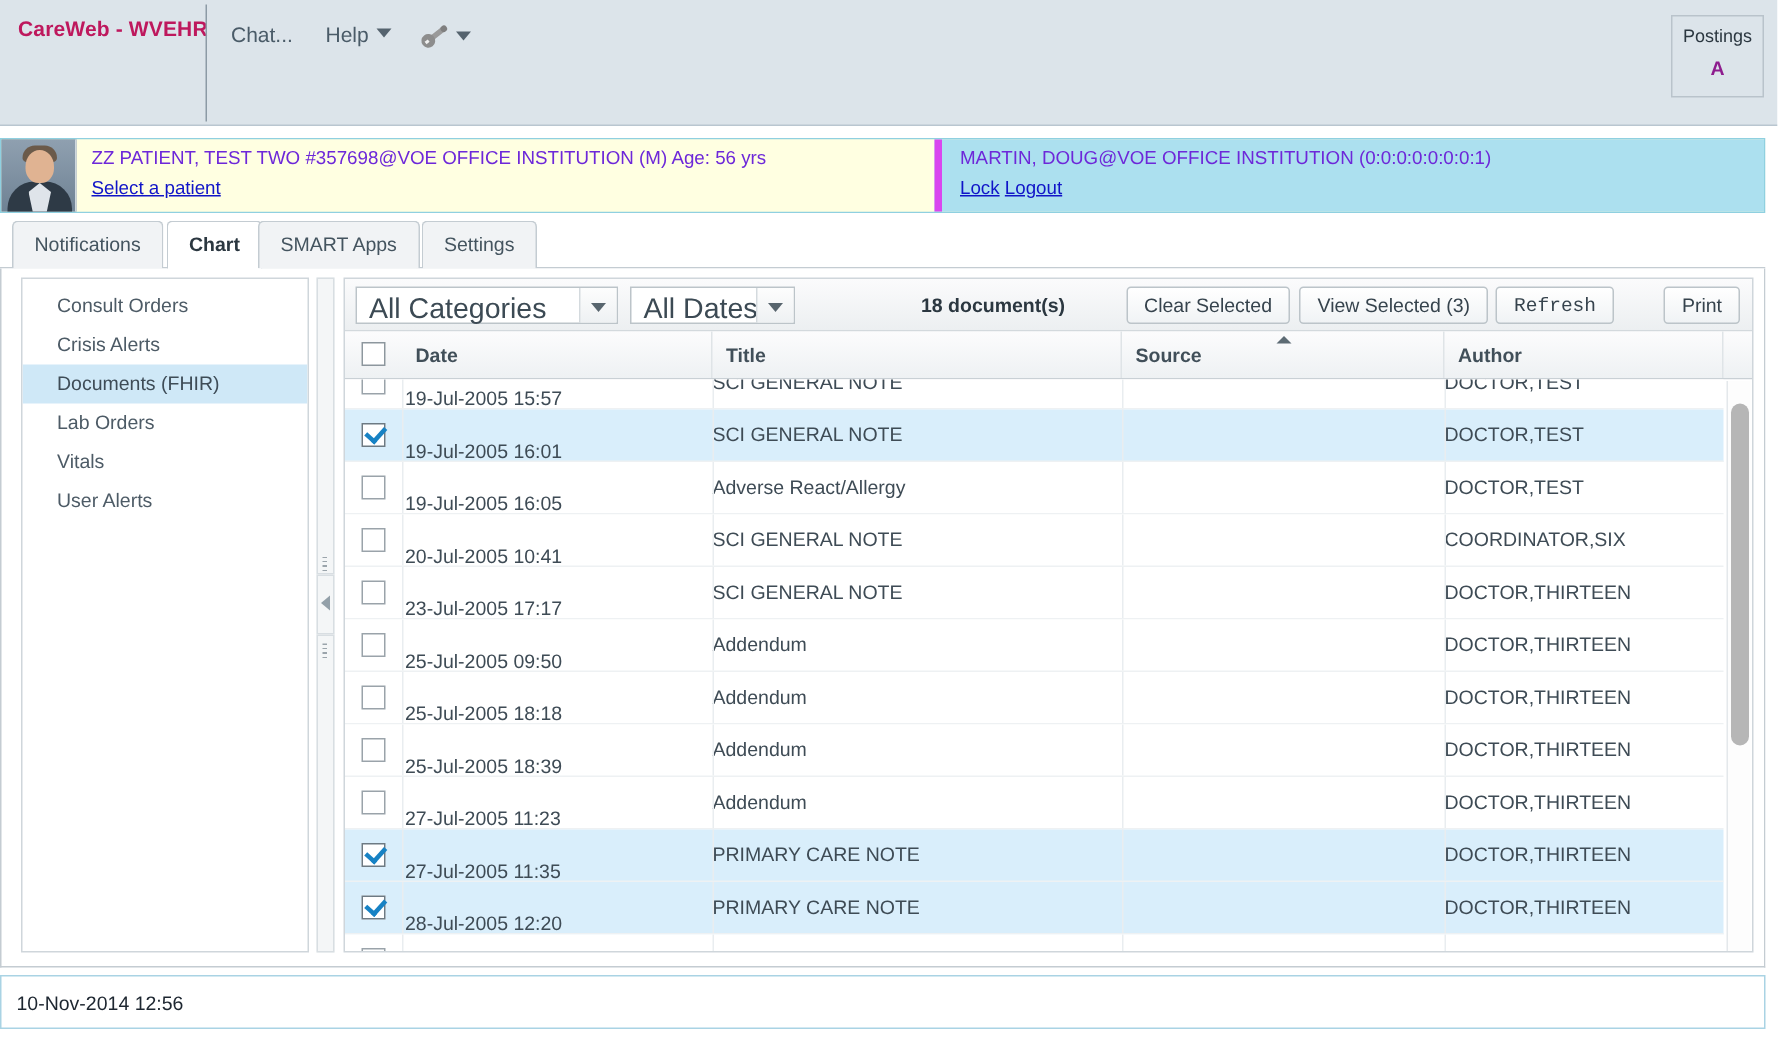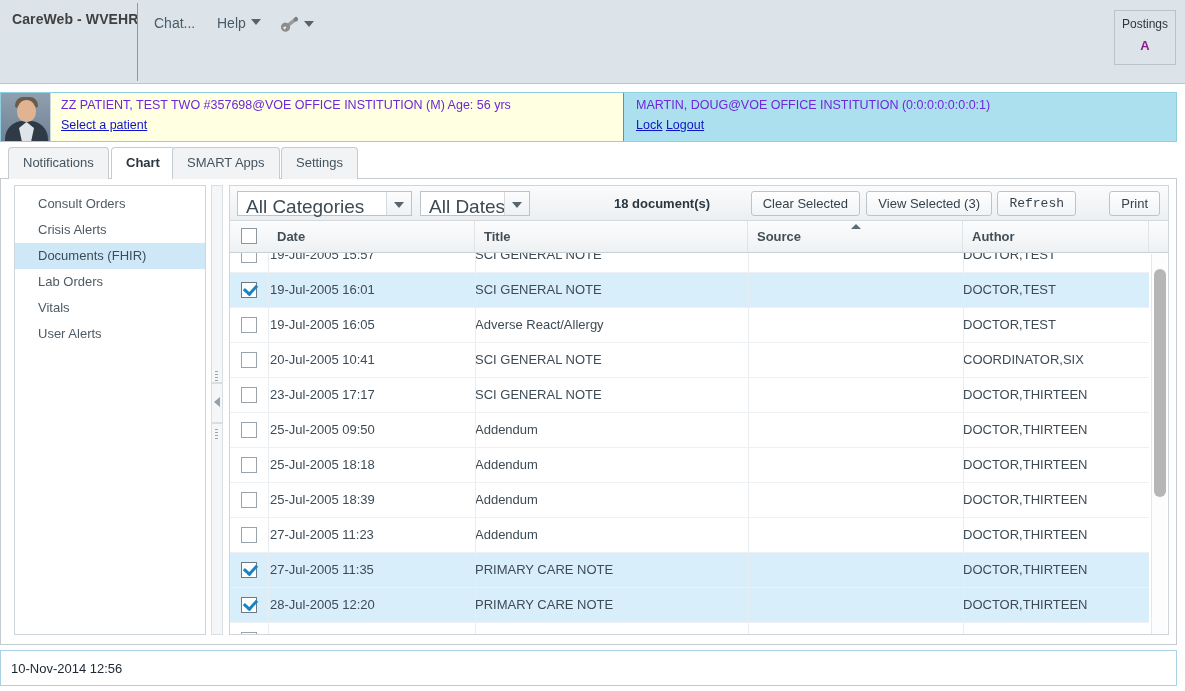--- a/index.html
+++ b/index.html
@@ -18,21 +18,21 @@
 
   
   .menubar {
     position: absolute; left: 0; top: 0;
     width: 1185px; height: 84px;
     background: #dce4ea;
     border-bottom: 1px solid #b9c6d0;
   }
   .brand {
     position: absolute; left: 12px; top: 11px;
-    font-size: 14px; font-weight: bold; color: #404040;
+    font-size: 14px; font-weight: bold; color: #be185d;
     letter-spacing: .1px;
   }
   .brand-divider {
     position: absolute; left: 137px; top: 3px;
     width: 1px; height: 78px;
     background: #8c9aa5;
   }
   .menu-item {
     position: absolute; top: 15px;
     font-size: 14px; color: #4a5b68;
@@ -120,21 +120,21 @@
     clip-path: polygon(50% 0, 100% 30%, 80% 100%, 20% 100%, 0 30%);
   }
   .banner-left {
     flex: 0 0 572px;
     padding: 5px 0 0 10px;
     background: #ffffe1;
   }
   .banner-right {
     flex: 1 1 auto;
     background: #ace0ef;
-    border-left: 1px solid #d946ef;
+    border-left: 5px solid #d946ef;
     padding: 5px 0 0 12px;
   }
   .banner-line1 { font-size: 12.5px; color: #6d28d9; }
   .banner-line2 { margin-top: 6px; font-size: 12.5px; }
   .lnk { color: #1014c8; text-decoration: underline; cursor: pointer; }
 
   
   .tabstrip {
     position: absolute; left: 0; top: 147px;
     width: 1177px; height: 32px;
@@ -336,21 +336,21 @@
     width: 10px; height: 6px;
     border-left: 3px solid #1782c4;
     border-bottom: 3px solid #1782c4;
     transform: rotate(-48deg);
   }
   .rcell {
     position: absolute; top: 9px;
     font-size: 13px; color: #3e4b55;
     white-space: nowrap;
   }
-  .c-date { left: 40px; }
+  .c-date { left: 40px; margin-top: 11px; }
   .c-title { left: 245px; }
   .c-source { left: 518px; }
   .c-author { left: 733px; }
   .vsep {
     position: absolute; top: 0; width: 1px; height: 100%;
     background: #e9edf0;
   }
 
   .vscroll {
     position: absolute; right: 1px; top: 68px;

